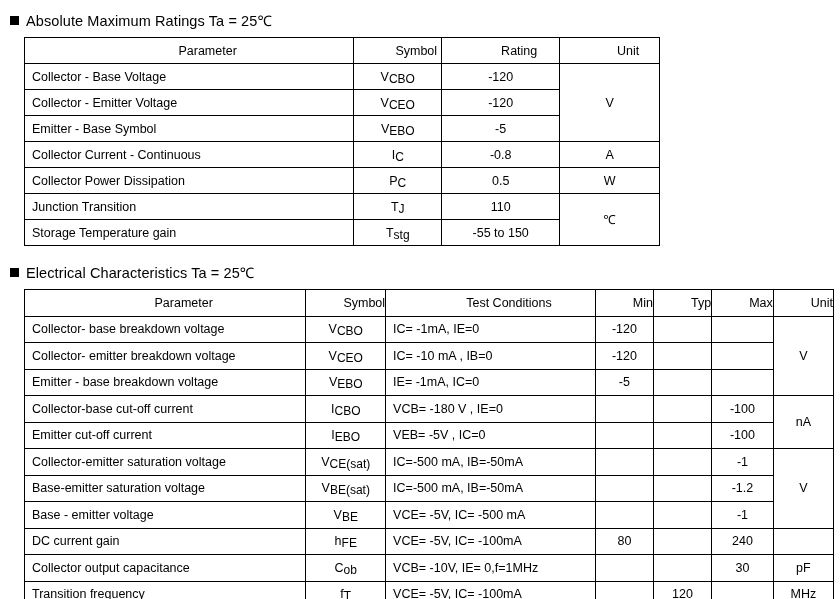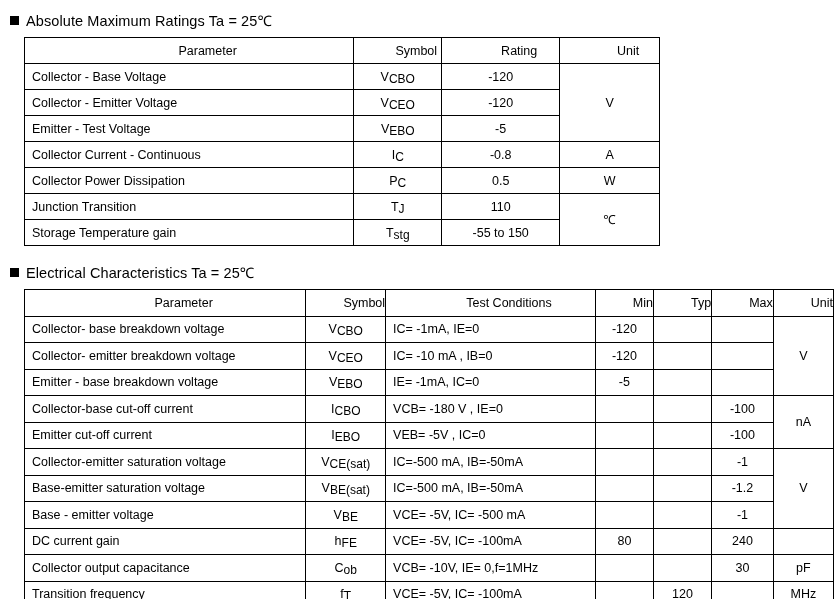--- a/index.html
+++ b/index.html
@@ -101,21 +101,21 @@
         <td class="c-center sym"><span>V</span><sub>CBO</sub></td>
         <td class="c-center">-120</td>
         <td class="c-center" rowspan="3">V</td>
       </tr>
       <tr>
         <td class="c-left">Collector - Emitter Voltage</td>
         <td class="c-center sym"><span>V</span><sub>CEO</sub></td>
         <td class="c-center">-120</td>
       </tr>
       <tr>
-        <td class="c-left">Emitter - Test Voltage</td>
+        <td class="c-left">Emitter - Base Symbol</td>
         <td class="c-center sym"><span>V</span><sub>EBO</sub></td>
         <td class="c-center">-5</td>
       </tr>
       <tr>
         <td class="c-left">Collector Current  - Continuous</td>
         <td class="c-center sym"><span>I</span><sub>C</sub></td>
         <td class="c-center">-0.8</td>
         <td class="c-center">A</td>
       </tr>
       <tr>

